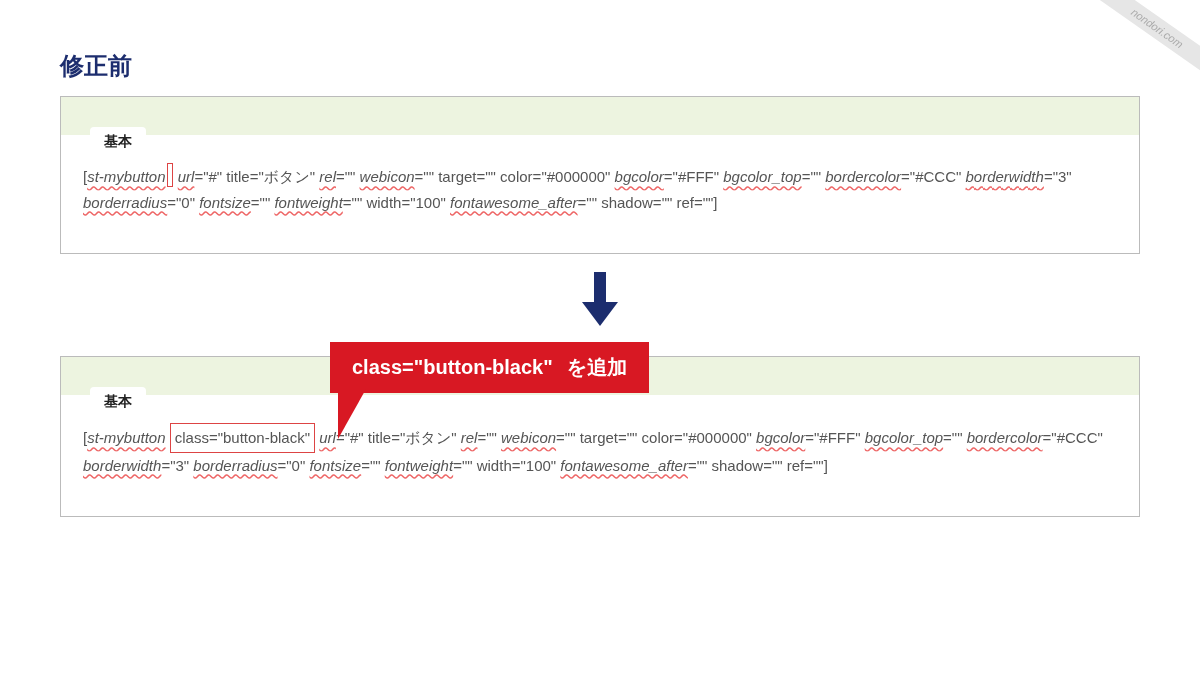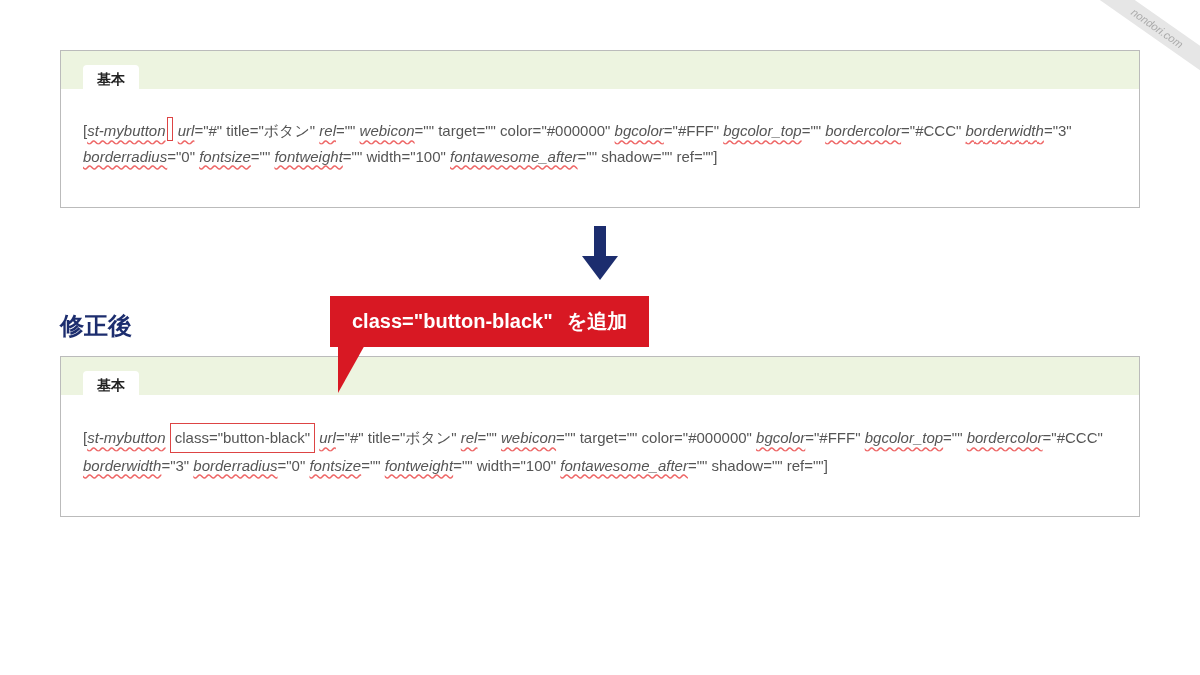--- a/index.html
+++ b/index.html
@@ -44,23 +44,23 @@
     position: relative;
   }
   .box-label {
     display: inline-block;
     background: #fff;
     color: #222;
     font-size: 14px;
     font-weight: 700;
     padding: 6px 14px 4px 14px;
     border-radius: 4px 4px 0 0;
-    margin-left: 22px;
+    margin-left: 29px;
     position: relative;
-    top: 4px;
+    top: 20px;
   }
   .box-label::after {
     content: "";
     position: absolute;
     left: 14px;
     bottom: -8px;
     border-left: 8px solid transparent;
     border-right: 8px solid transparent;
     border-top: 8px solid #fff;
   }
@@ -112,20 +112,21 @@
     padding: 1px 4px;
     display: inline-block;
   }
 </style>
 </head>
 <body>
 
 <div class="watermark-ribbon">nondori.com</div>
 
 <div class="before-block">
+  <h2 class="section-title">修正前</h2>
   <div class="code-box">
     <div class="box-label-row">
       <span class="box-label">基本</span>
     </div>
     <div class="code-content">
       <span>[</span><span class="wavy">st-mybutton</span><span class="cursor-mark"></span><span> </span><span class="wavy">url</span><span>="#" title="ボタン" </span><span class="wavy">rel</span><span>="" </span><span class="wavy">webicon</span><span>="" target="" color="#000000" </span><span class="wavy">bgcolor</span><span>="#FFF" </span><span class="wavy">bgcolor_top</span><span>="" </span><span class="wavy">bordercolor</span><span>="#CCC" </span><span class="wavy">borderwidth</span><span>="3" </span><span class="wavy">borderradius</span><span>="0" </span><span class="wavy">fontsize</span><span>="" </span><span class="wavy">fontweight</span><span>="" width="100" </span><span class="wavy">fontawesome_after</span><span>="" shadow="" ref=""]</span>
     </div>
   </div>
 </div>
 
@@ -139,21 +140,20 @@
 
 <div class="after-block">
   <div class="callout-wrap">
     <div class="callout">
       <span>class="button-black"</span>
       <span>を追加</span>
     </div>
     <div class="callout-pointer"></div>
   </div>
 
-  <h2 class="section-title">修正後</h2>
   <div class="code-box">
     <div class="box-label-row">
       <span class="box-label">基本</span>
     </div>
     <div class="code-content">
       <span>[</span><span class="wavy">st-mybutton</span><span> </span><span class="hl-box">class="button-black"</span><span> </span><span class="wavy">url</span><span>="#" title="ボタン" </span><span class="wavy">rel</span><span>="" </span><span class="wavy">webicon</span><span>="" target="" color="#000000" </span><span class="wavy">bgcolor</span><span>="#FFF" </span><span class="wavy">bgcolor_top</span><span>="" </span><span class="wavy">bordercolor</span><span>="#CCC" </span><span class="wavy">borderwidth</span><span>="3" </span><span class="wavy">borderradius</span><span>="0" </span><span class="wavy">fontsize</span><span>="" </span><span class="wavy">fontweight</span><span>="" width="100" </span><span class="wavy">fontawesome_after</span><span>="" shadow="" ref=""]</span>
     </div>
   </div>
 </div>
 

